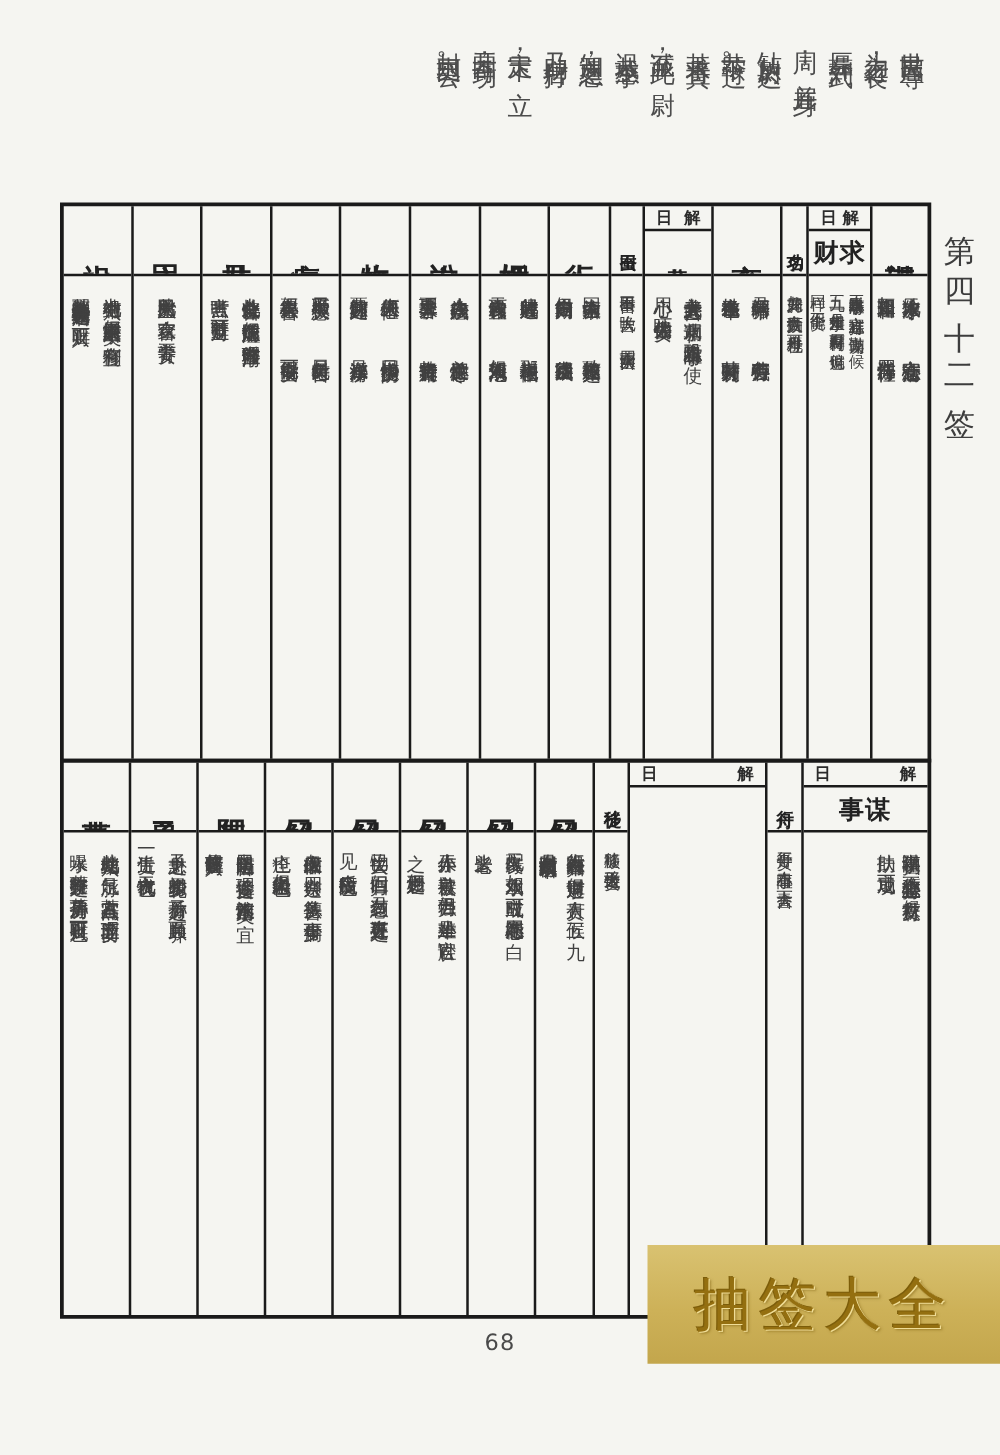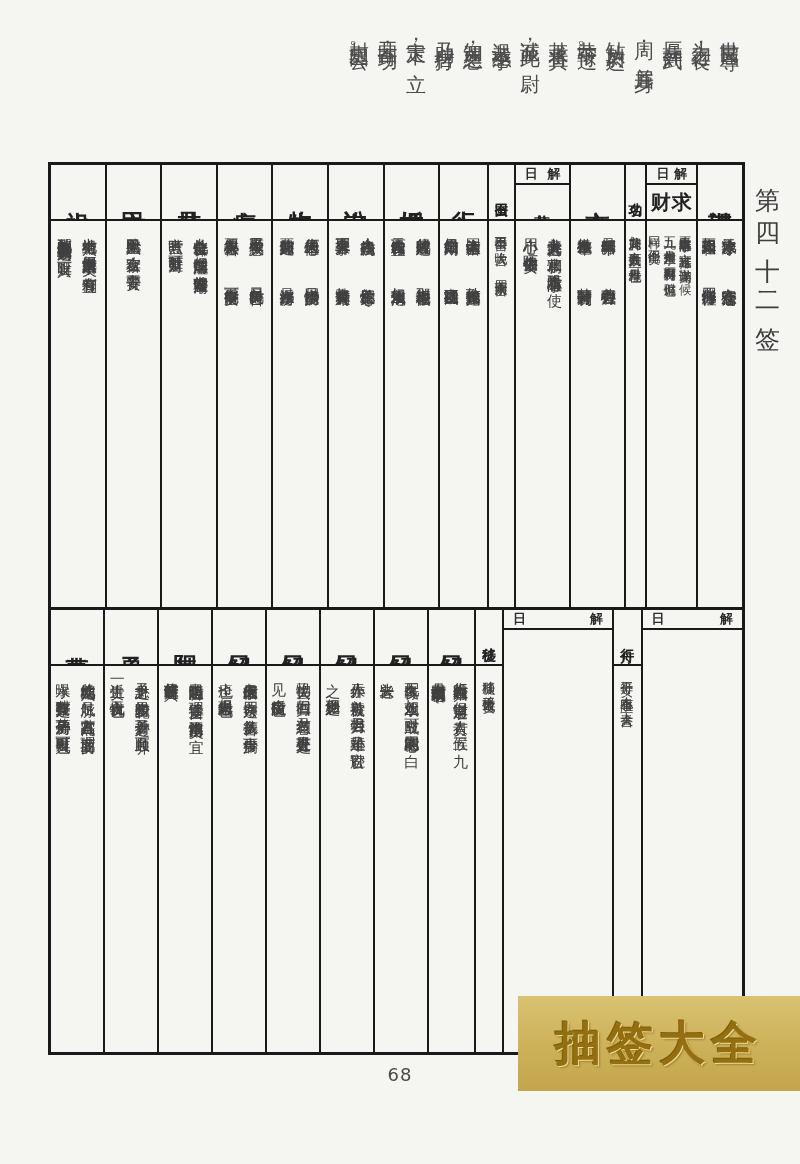--- a/index.html
+++ b/index.html
@@ -63,21 +63,21 @@
     position: absolute; top: 1064px; left: 0; right: 0;
     text-align: center; font-size: 18px; color: #4a4a4a; letter-spacing: 1px;
   }
   .watermark {
     position: absolute; right: 0; top: 996px; width: 282px; height: 95px;
     background: linear-gradient(180deg, #d9c271 0%, #cdb158 55%, #c3a64c 100%);
     display: flex; align-items: center; justify-content: center;
     z-index: 5;
   }
   .watermark span {
-    font-size: 46px; font-weight: 700; letter-spacing: 6px; color: #946f10;
+    font-size: 46px; font-weight: 400; letter-spacing: 6px; color: #946f10;
     text-shadow: 1px 1px 0 #f0dd96, -1px -1px 0 #7c5d0a, 2px 2px 2px rgba(120,90,10,0.5);
     white-space: nowrap;
   }
 </style>
 </head>
 <body>
 
 <div class="story">世民屈尊
 为之行丧，
 厚葬刘武
@@ -354,20 +354,29 @@
             </div>
           </div>
         </div>
       </div>
       <div class="grp has-strip" style="flex: 105 0 0px;">
         <div class="strip">
           <span>日</span>
           <span>解</span>
         </div>
         <div class="grp-cols">
+          <div class="col mode-h" style="flex: 45 0 0px;">
+            <div class="hdr">
+              <span class="hh">事谋</span>
+            </div>
+            <div class="body">
+              <div class="vtext" style="line-height: 20px;">谋事初阻挡　不称心须立志坚持　候交秋月有
+扶助　定可成功</div>
+            </div>
+          </div>
         </div>
       </div>
     </div>
 </div>
 
 <div class="page-num">68</div>
 
 <div class="watermark">
   <span>抽签大全</span>
 </div>

